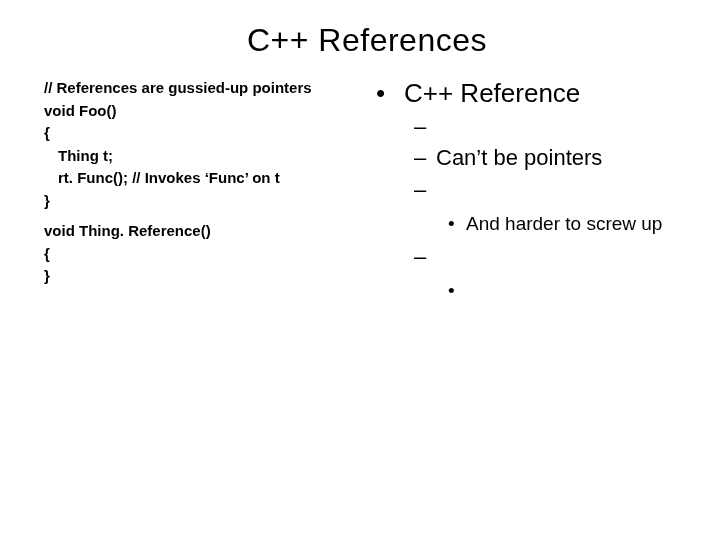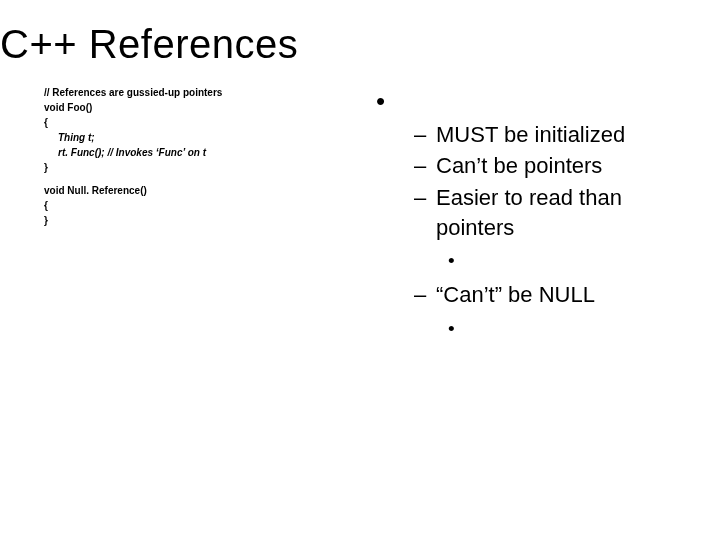--- a/index.html
+++ b/index.html
@@ -12,39 +12,41 @@
     color: #000000;
     overflow: hidden;
   }
   .slide {
     width: 720px;
     height: 540px;
     position: relative;
     box-sizing: border-box;
   }
   .title {
-    font-size: 40px;
+    text-align: center;
+    font-size: 32px;
     font-weight: 400;
     padding-top: 22px;
     padding-bottom: 10px;
     letter-spacing: 0.5px;
+    padding-left: 14px;
   }
   .body {
     display: flex;
     flex-direction: row;
     padding: 8px 24px 0 44px;
     box-sizing: border-box;
   }
   .left {
     width: 50%;
-    font-size: 10px;
+    font-size: 15px;
     line-height: 1.5;
   }
   .left .bold { font-weight: 700; }
-  .left .indent { padding-left: 14px; font-style: italic; }
+  .left .indent { padding-left: 14px; }
   .right {
     width: 50%;
     padding-left: 6px;
     box-sizing: border-box;
   }
   .b1 {
     display: flex;
     font-size: 26px;
     line-height: 1.25;
     margin-bottom: 2px;
@@ -78,47 +80,46 @@
   <div class="body">
 
     <div class="left">
       <div class="bold">// References are gussied-up pointers</div>
       <div class="bold">void Foo()</div>
       <div class="bold">{</div>
       <div class="bold indent">Thing t;</div>
       <div class="bold indent">rt. Func(); // Invokes ‘Func’ on t</div>
       <div class="bold">}</div>
       <div class="gap"></div>
-      <div class="bold">void Null. Reference()</div>
+      <div class="bold">void Thing. Reference()</div>
       <div class="bold">{</div>
       <div class="bold">}</div>
     </div>
 
     <div class="right">
       <div class="b1">
         <span class="dot">•</span>
+        <span>C++ Reference</span>
       </div>
       <div class="b2">
         <span class="dash">–</span>
-        <span>MUST be initialized</span>
       </div>
       <div class="b2">
         <span class="dash">–</span>
         <span>Can’t be pointers</span>
       </div>
       <div class="b2">
         <span class="dash">–</span>
-        <span>Easier to read than pointers</span>
       </div>
       <div class="b3">
         <span class="dot">•</span>
+        <span>And harder to screw up</span>
       </div>
       <div class="b2" style="margin-top:6px;">
         <span class="dash">–</span>
-        <span>“Can’t” be NULL</span>
       </div>
       <div class="b3">
         <span class="dot">•</span>
       </div>
     </div>
 
   </div>
 
 </div>
 

